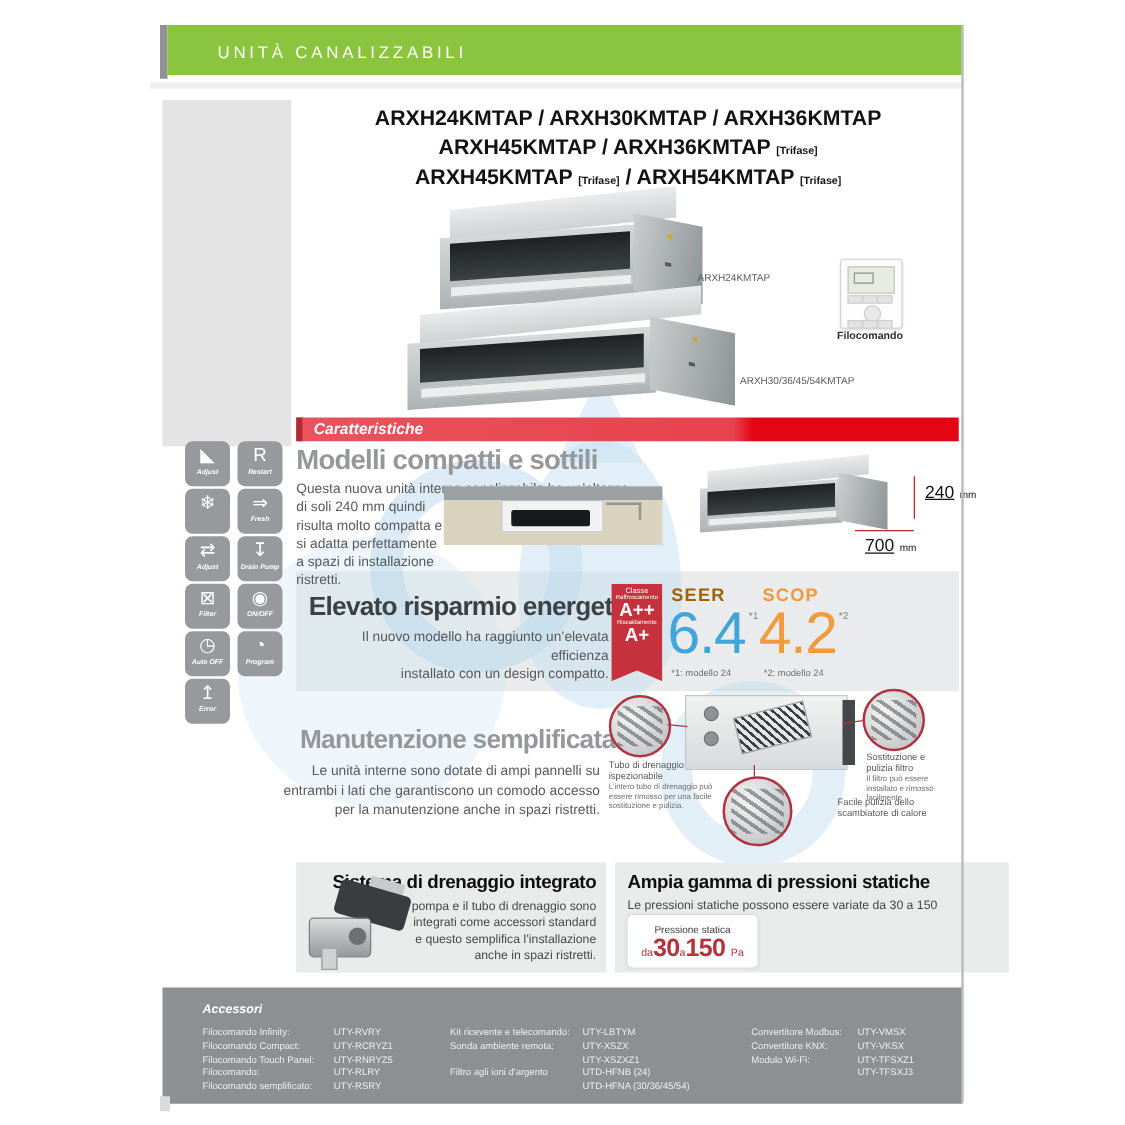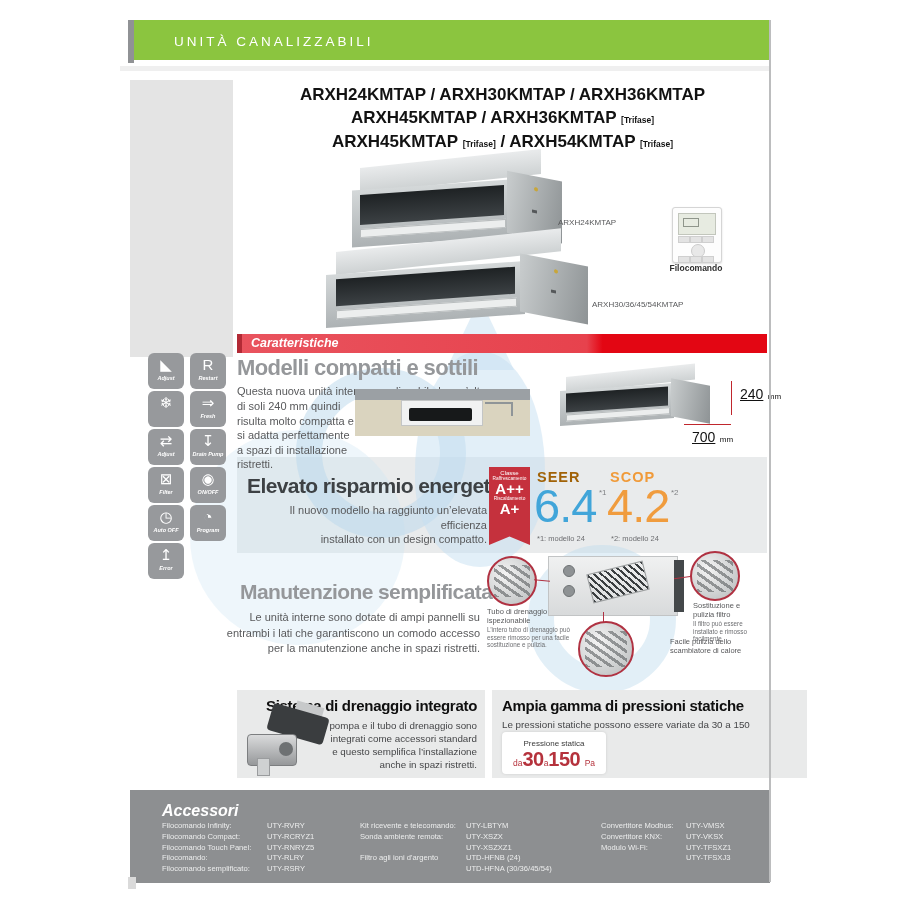--- a/index.html
+++ b/index.html
@@ -113,21 +113,21 @@
   
   .pump{left:245px;top:712px;width:95px;height:62px;}
   .pump .p1{position:absolute;left:24px;top:-2px;width:58px;height:28px;background:#3a3d3f;transform:rotate(16deg);border-radius:4px;}
   .pump .p4{position:absolute;left:50px;top:-8px;width:28px;height:14px;background:#c7c9ca;transform:rotate(16deg);}
   .pump .p2{position:absolute;left:2px;top:22px;width:48px;height:30px;background:linear-gradient(#dadbdc,#96989a);border:1px solid #7c7e80;border-radius:4px;}
   .pump .p3{position:absolute;left:12px;top:46px;width:11px;height:16px;background:#cfd1d2;border:1px solid #9a9c9e;}
   .pump .p5{position:absolute;left:34px;top:30px;width:14px;height:14px;border-radius:50%;background:#6e7173;}
 
   
   .footer-bg{left:130px;top:790px;width:640px;height:93px;background:#8d8f91;}
-  .f-h{font-style:italic;font-weight:bold;font-size:16px;color:#ffffff;}
+  .f-h{font-style:italic;font-weight:bold;font-size:10px;color:#ffffff;}
   .f-col{position:absolute;color:#eceded;font-size:7.6px;}
   .f-col .row{height:10.8px;line-height:10.8px;white-space:nowrap;}
 </style>
 </head>
 <body>
 
 <div class="page">
 
   <div class="abs edge-strip"></div>
   <div class="abs green-bar">

